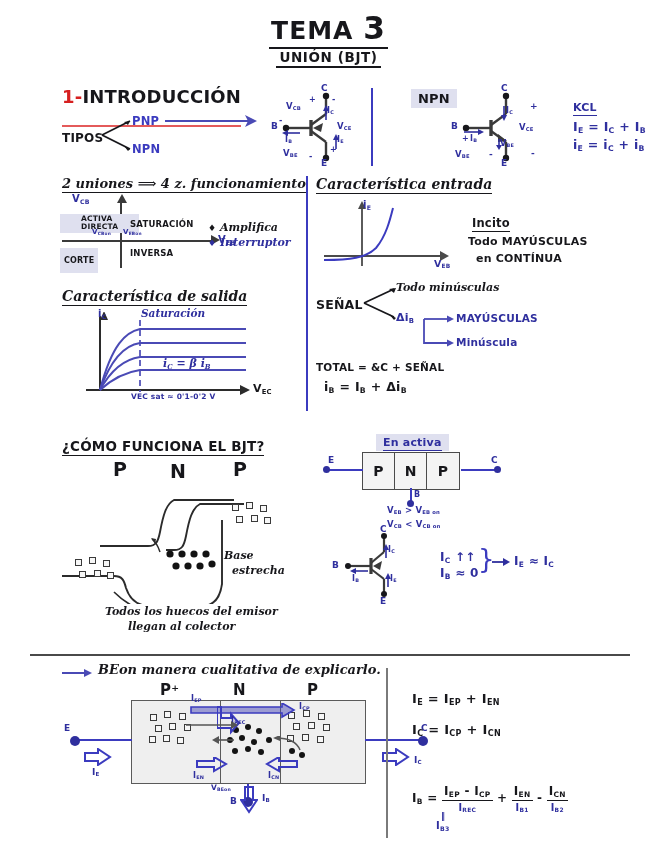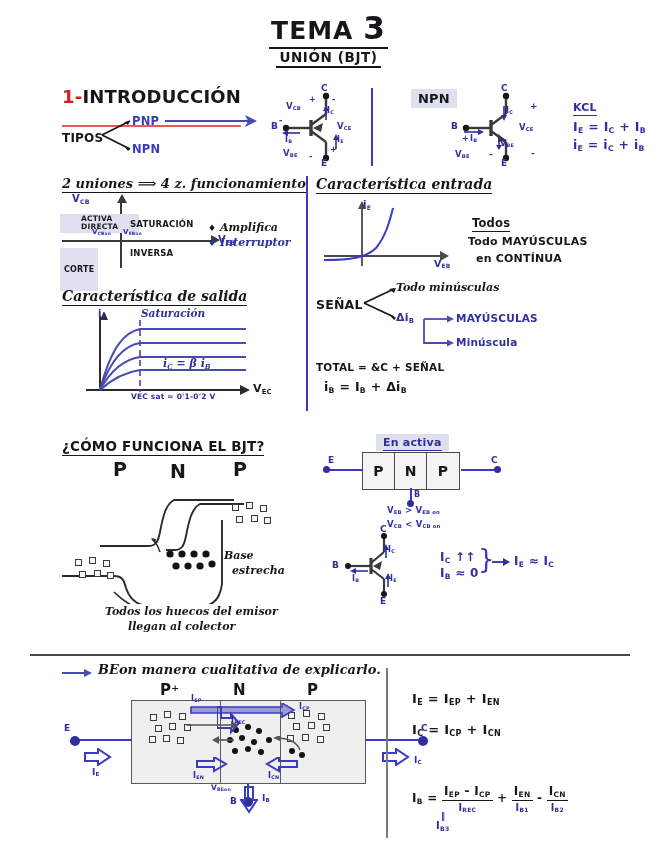--- a/index.html
+++ b/index.html
@@ -211,21 +211,21 @@
         <path d="M6,0 l-5,9 l10,0 z" fill="#3a3a3a"></path>
       </svg>
     <svg style="position:absolute; left:145px; top:34px;" width="14" height="12">
         <path d="M13,6 l-9,-5 l0,10 z" fill="#3a3a3a"></path>
       </svg>
   </div>
   <div class="abs hw dblue" style="left:72px; top:193px; font-size:10px;">V<sub class="s">CB</sub></div>
   <div class="abs hw dblue" style="left:218px; top:234px; font-size:10px;">V<sub class="s">EB</sub></div>
   <div class="abs hw blk tagbox" style="left:60px; top:214px; font-size:7.5px; line-height:1.12; padding:1px 21px; text-align:left;">ACTIVA<br>DIRECTA</div>
   <div class="abs hw blk" style="left:130px; top:219px; font-size:8.5px;">SATURACIÓN</div>
-  <div class="abs hw blk tagbox" style="left:60px; top:248px; font-size:8px; padding:17px 4px;">CORTE</div>
+  <div class="abs hw blk tagbox" style="left:60px; top:248px; font-size:8px; padding:8px 4px;">CORTE</div>
   <div class="abs hw blk" style="left:130px; top:248px; font-size:8.5px;">INVERSA</div>
   <div class="abs hw dblue" style="left:92px; top:228px; font-size:7px;">V<sub class="s">CBon</sub></div>
   <div class="abs hw dblue" style="left:123px; top:228px; font-size:7px;">V<sub class="s">EBon</sub></div>
 
   <div class="abs hw-cur blk" style="left:208px; top:221px; font-size:11px;">
     <span style="font-size:9px;">♦</span> <span>Amplifica</span>
   </div>
   <div class="abs hw-cur dblue" style="left:208px; top:236px; font-size:11px;">
     <span style="font-size:9px;">♦</span> <span>Interruptor</span>
   </div>
@@ -257,21 +257,21 @@
     <line x1="42" y1="6" x2="42" y2="66" stroke="#4a4a4a" stroke-width="1.8"></line>
     <line x1="4" y1="56" x2="126" y2="56" stroke="#4a4a4a" stroke-width="1.8"></line>
     <path d="M42,1 l-4,8 l8,0 z" fill="#4a4a4a"></path>
     <path d="M129,56 l-9,-5 l0,10 z" fill="#4a4a4a"></path>
     <path d="M4,60 C30,60 46,58 56,48 C66,36 70,20 73,8" stroke="#3b3bbf" stroke-width="2" fill="none"></path>
   </svg>
   <div class="abs hw dblue" style="left:363px; top:199px; font-size:10px;">i<sub class="s">E</sub></div>
   <div class="abs hw dblue" style="left:434px; top:258px; font-size:9.5px;">V<sub class="s">EB</sub></div>
 
   <div class="abs hw blk" style="left:472px; top:216px; font-size:11.5px;">
-    <span class="u">Todos</span>
+    <span class="u">Incito</span>
   </div>
   <div class="abs hw blk" style="left:468px; top:235px; font-size:11px;">Todo MAYÚSCULAS</div>
   <div class="abs hw blk" style="left:476px; top:252px; font-size:11px;">en CONTÍNUA</div>
 
   <div class="abs hw blk" style="left:316px; top:297px; font-size:12.5px;">SEÑAL</div>
   <svg class="abs" style="left:362px; top:283px;" width="44" height="38">
     <path d="M2,20 L32,6" stroke="#17171b" stroke-width="1.8" fill="none"></path>
     <path d="M2,20 L32,34" stroke="#17171b" stroke-width="1.8" fill="none"></path>
     <path d="M34,5 l-7,1 l5,4 z" fill="#17171b"></path>
     <path d="M34,35 l-7,-4 l5,6 z" fill="#17171b"></path>

